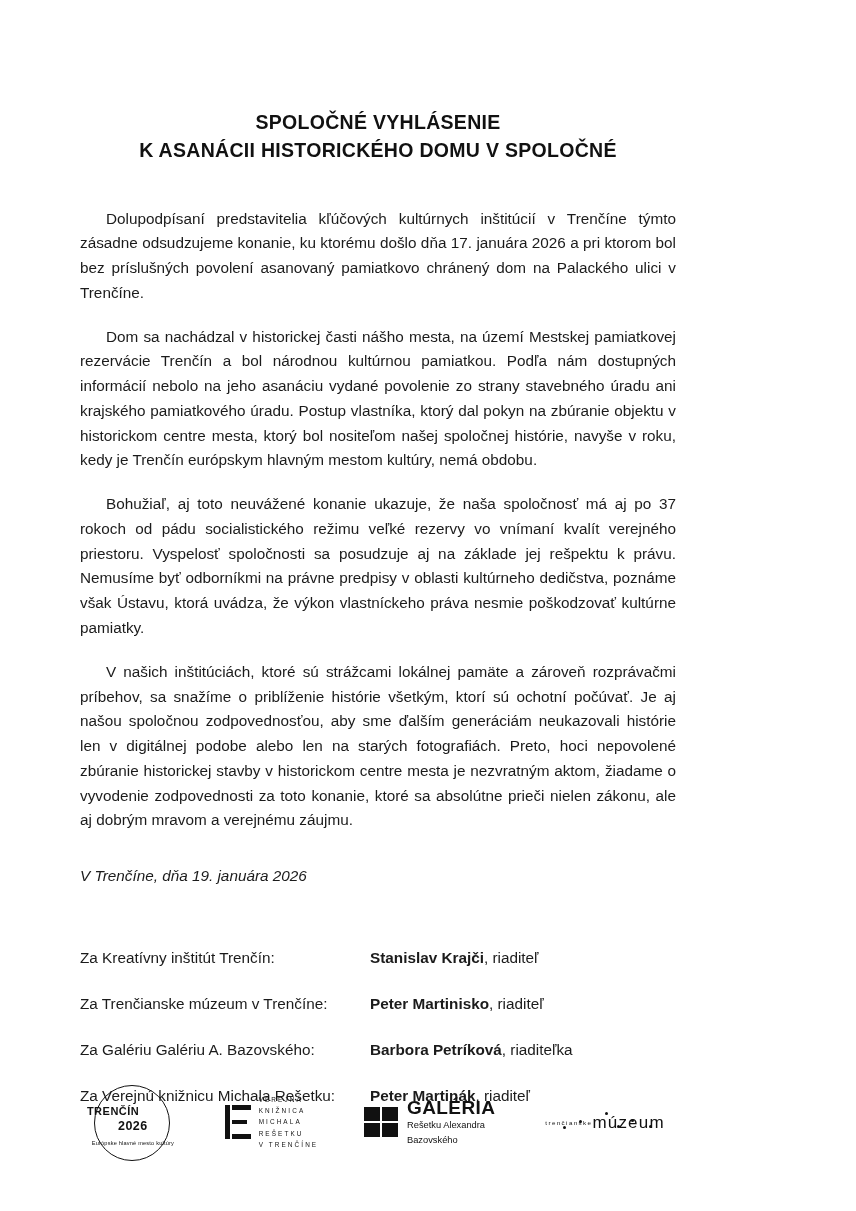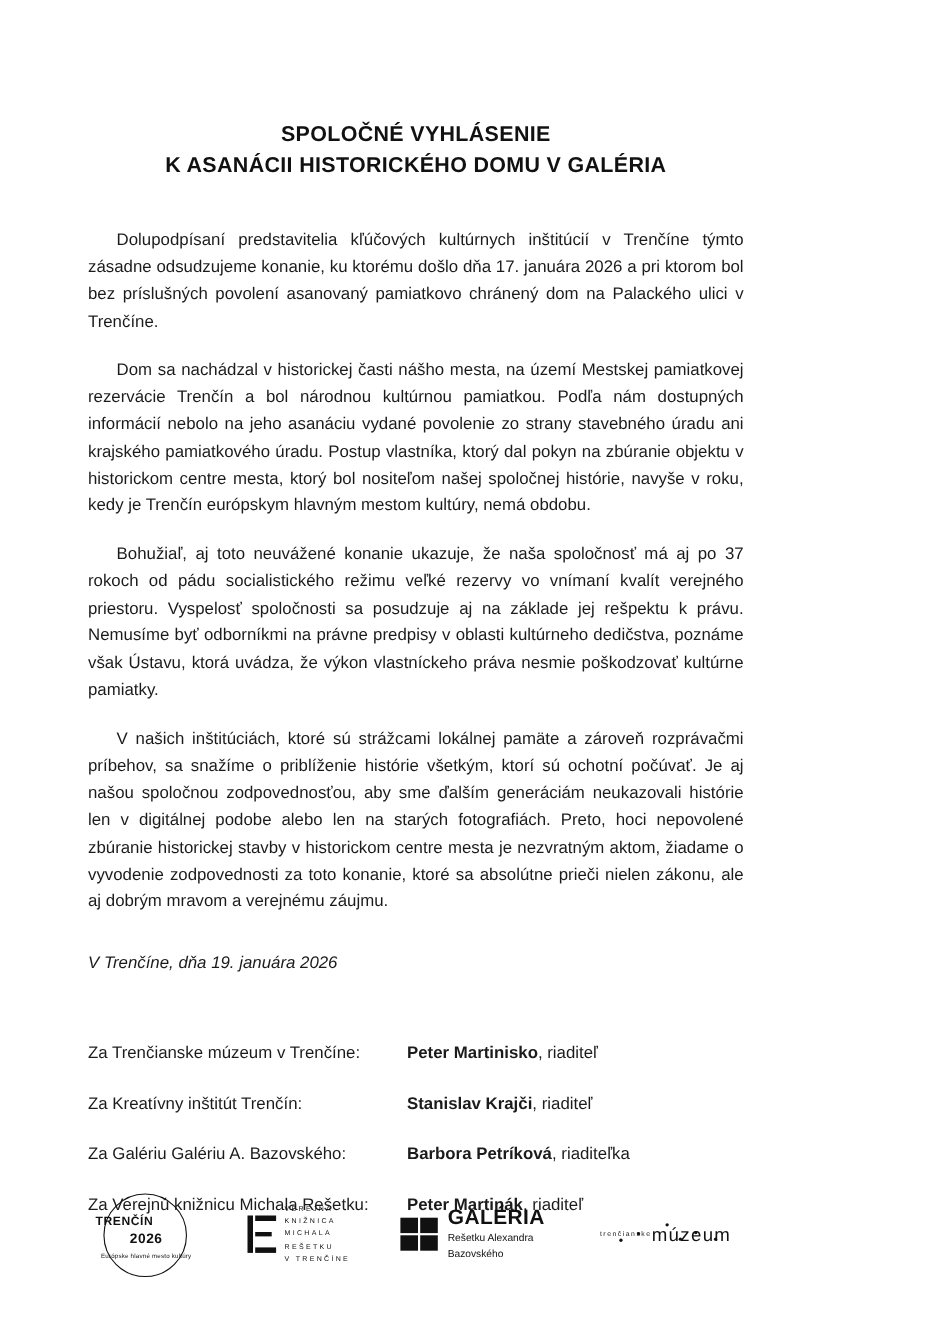--- a/index.html
+++ b/index.html
@@ -217,40 +217,40 @@
     text-align: center;
   }
 </style>
 </head>
 <body>
 
 <div class="page">
 
   <div class="title">
     <span>SPOLOČNÉ VYHLÁSENIE</span>
-    <span class="l2">K ASANÁCII HISTORICKÉHO DOMU V GALÉRIA</span>
+    <span class="l2">K ASANÁCII HISTORICKÉHO DOMU V SPOLOČNÉ</span>
   </div>
 
   <div class="body-text">
     <p>Dolupodpísaní predstavitelia kľúčových kultúrnych inštitúcií v Trenčíne týmto zásadne odsudzujeme konanie, ku ktorému došlo dňa 17. januára 2026 a pri ktorom bol bez príslušných povolení asanovaný pamiatkovo chránený dom na Palackého ulici v Trenčíne.</p>
     <p>Dom sa nachádzal v historickej časti nášho mesta, na území Mestskej pamiatkovej rezervácie Trenčín a bol národnou kultúrnou pamiatkou. Podľa nám dostupných informácií nebolo na jeho asanáciu vydané povolenie zo strany stavebného úradu ani krajského pamiatkového úradu. Postup vlastníka, ktorý dal pokyn na zbúranie objektu v historickom centre mesta, ktorý bol nositeľom našej spoločnej histórie, navyše v roku, kedy je Trenčín európskym hlavným mestom kultúry, nemá obdobu.</p>
     <p>Bohužiaľ, aj toto neuvážené konanie ukazuje, že naša spoločnosť má aj po 37 rokoch od pádu socialistického režimu veľké rezervy vo vnímaní kvalít verejného priestoru. Vyspelosť spoločnosti sa posudzuje aj na základe jej rešpektu k právu. Nemusíme byť odborníkmi na právne predpisy v oblasti kultúrneho dedičstva, poznáme však Ústavu, ktorá uvádza, že výkon vlastníckeho práva nesmie poškodzovať kultúrne pamiatky.</p>
     <p>V našich inštitúciách, ktoré sú strážcami lokálnej pamäte a zároveň rozprávačmi príbehov, sa snažíme o priblíženie histórie všetkým, ktorí sú ochotní počúvať. Je aj našou spoločnou zodpovednosťou, aby sme ďalším generáciám neukazovali histórie len v digitálnej podobe alebo len na starých fotografiách. Preto, hoci nepovolené zbúranie historickej stavby v historickom centre mesta je nezvratným aktom, žiadame o vyvodenie zodpovednosti za toto konanie, ktoré sa absolútne prieči nielen zákonu, ale aj dobrým mravom a verejnému záujmu.</p>
   </div>
 
   <div class="date-line">V Trenčíne, dňa 19. januára 2026</div>
 
   <div class="signatures">
     <div class="sig-row">
+      <div class="sig-role">Za Kreatívny inštitút Trenčín:</div>
+      <div class="sig-person"><b>Stanislav Krajči</b><span>, riaditeľ</span></div>
+    </div>
+    <div class="sig-row">
       <div class="sig-role">Za Trenčianske múzeum v Trenčíne:</div>
       <div class="sig-person"><b>Peter Martinisko</b><span>, riaditeľ</span></div>
-    </div>
-    <div class="sig-row">
-      <div class="sig-role">Za Kreatívny inštitút Trenčín:</div>
-      <div class="sig-person"><b>Stanislav Krajči</b><span>, riaditeľ</span></div>
     </div>
     <div class="sig-row">
       <div class="sig-role">Za Galériu Galériu A. Bazovského:</div>
       <div class="sig-person"><b>Barbora Petríková</b><span>, riaditeľka</span></div>
     </div>
     <div class="sig-row">
       <div class="sig-role">Za Verejnú knižnicu Michala Rešetku:</div>
       <div class="sig-person"><b>Peter Martinák</b><span>, riaditeľ</span></div>
     </div>
   </div>

